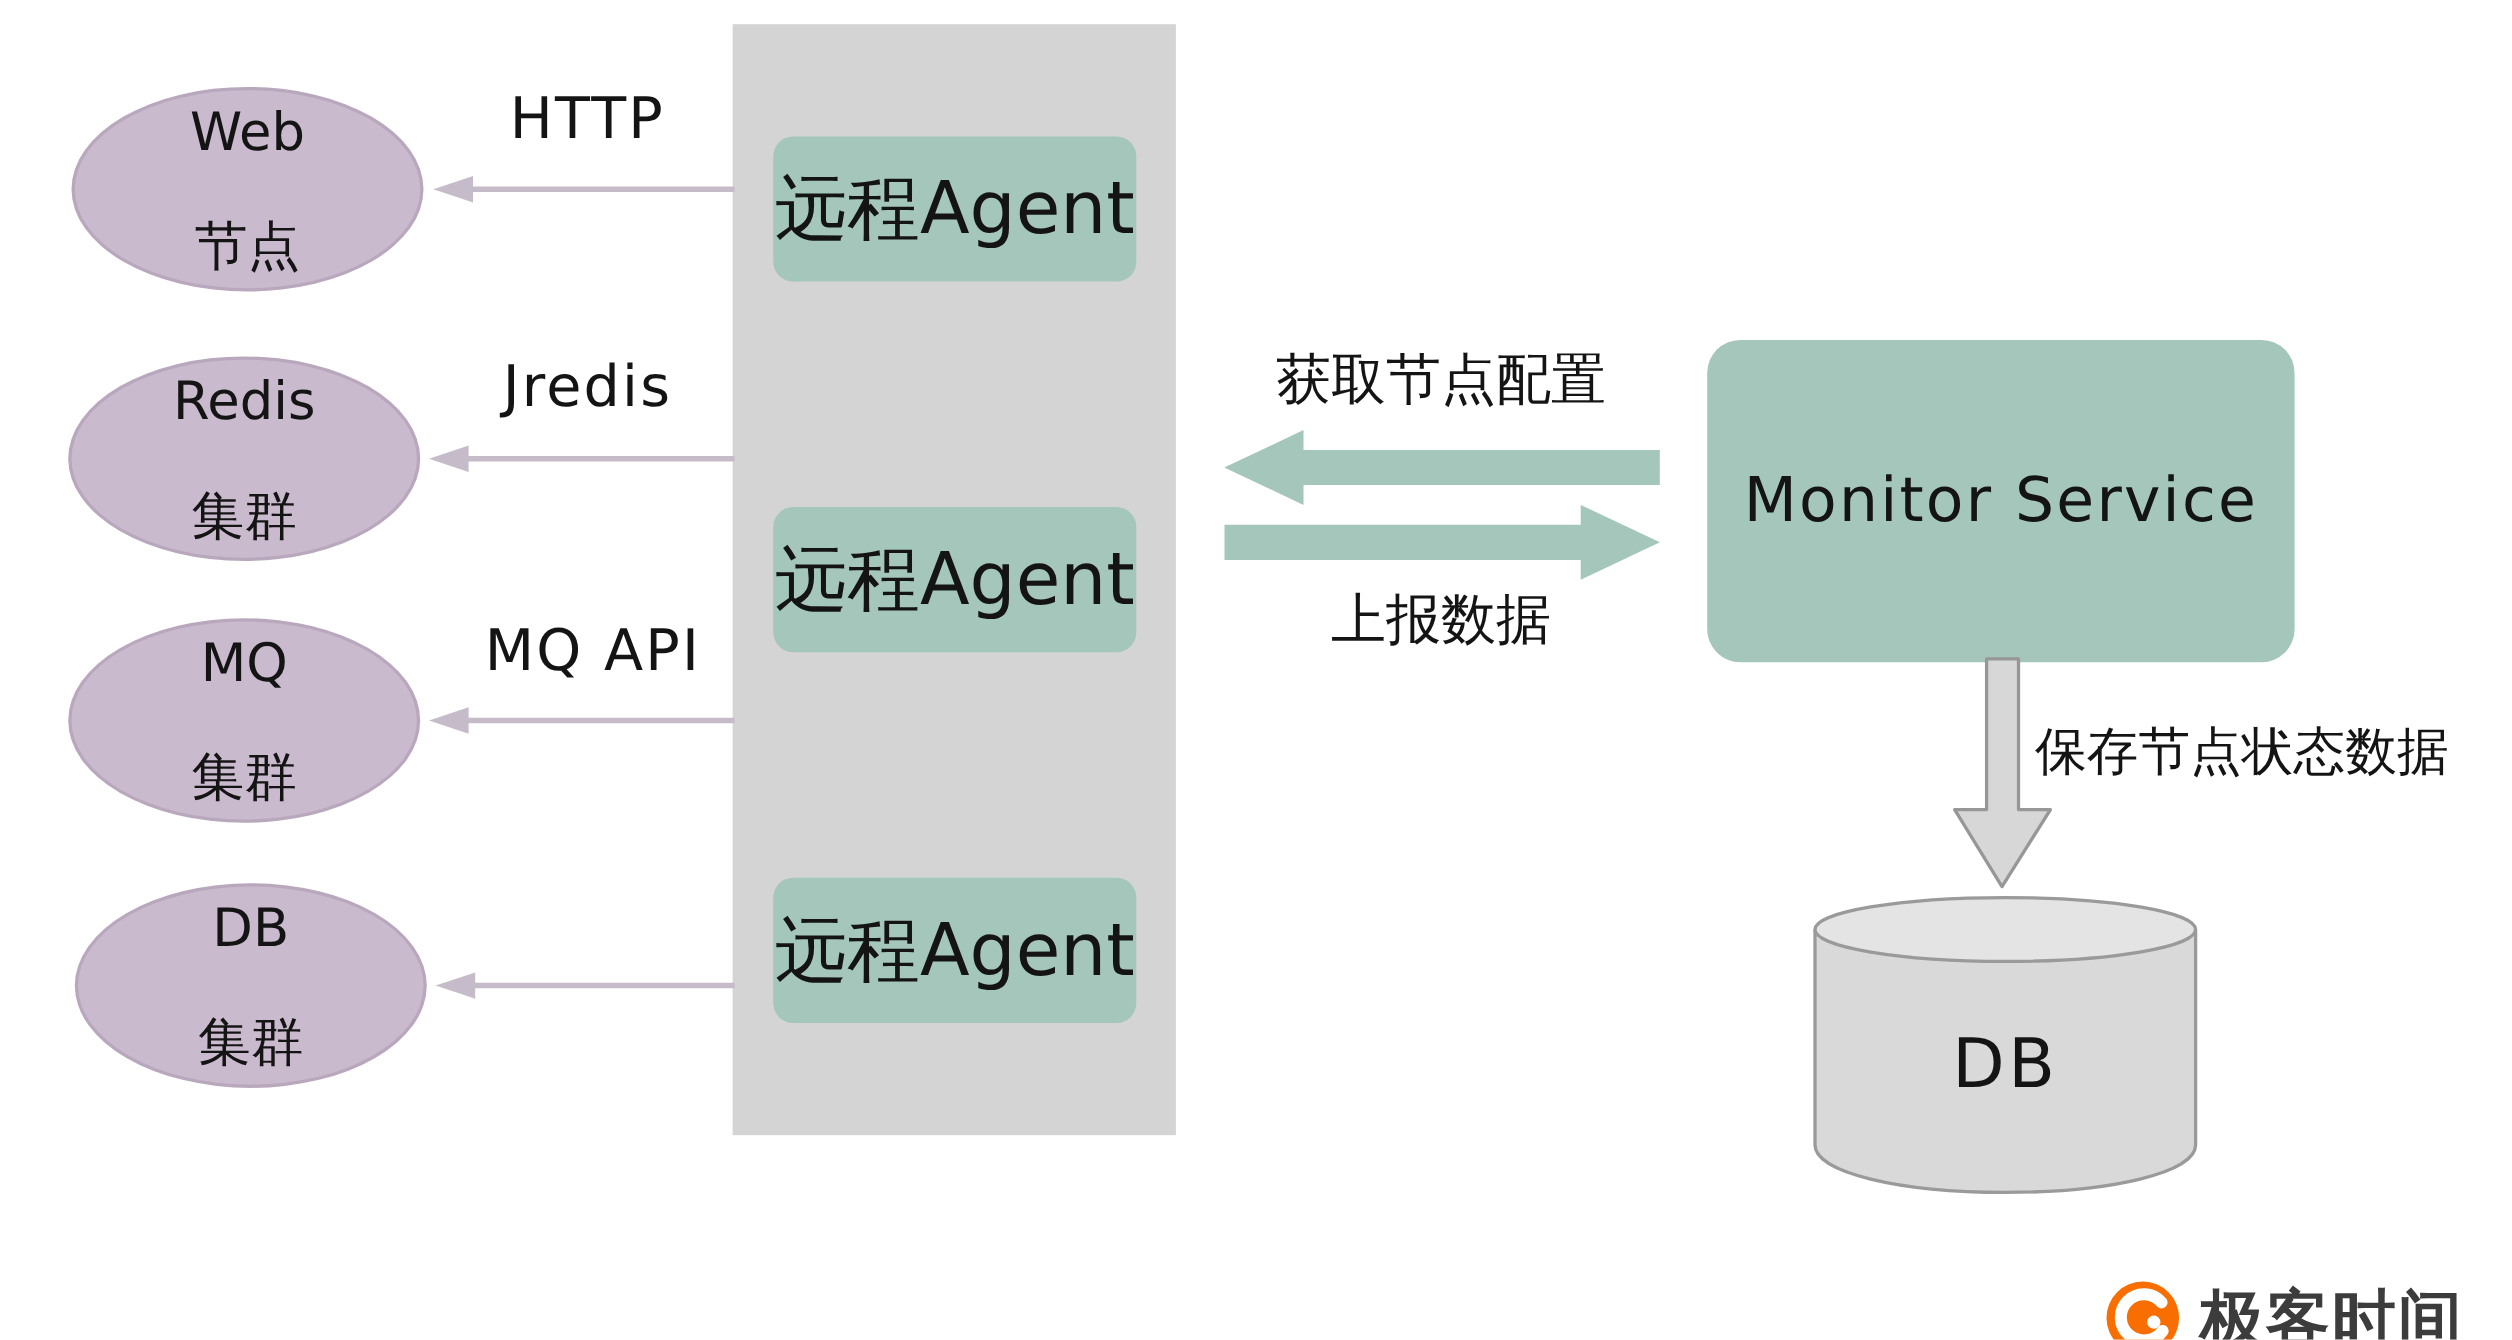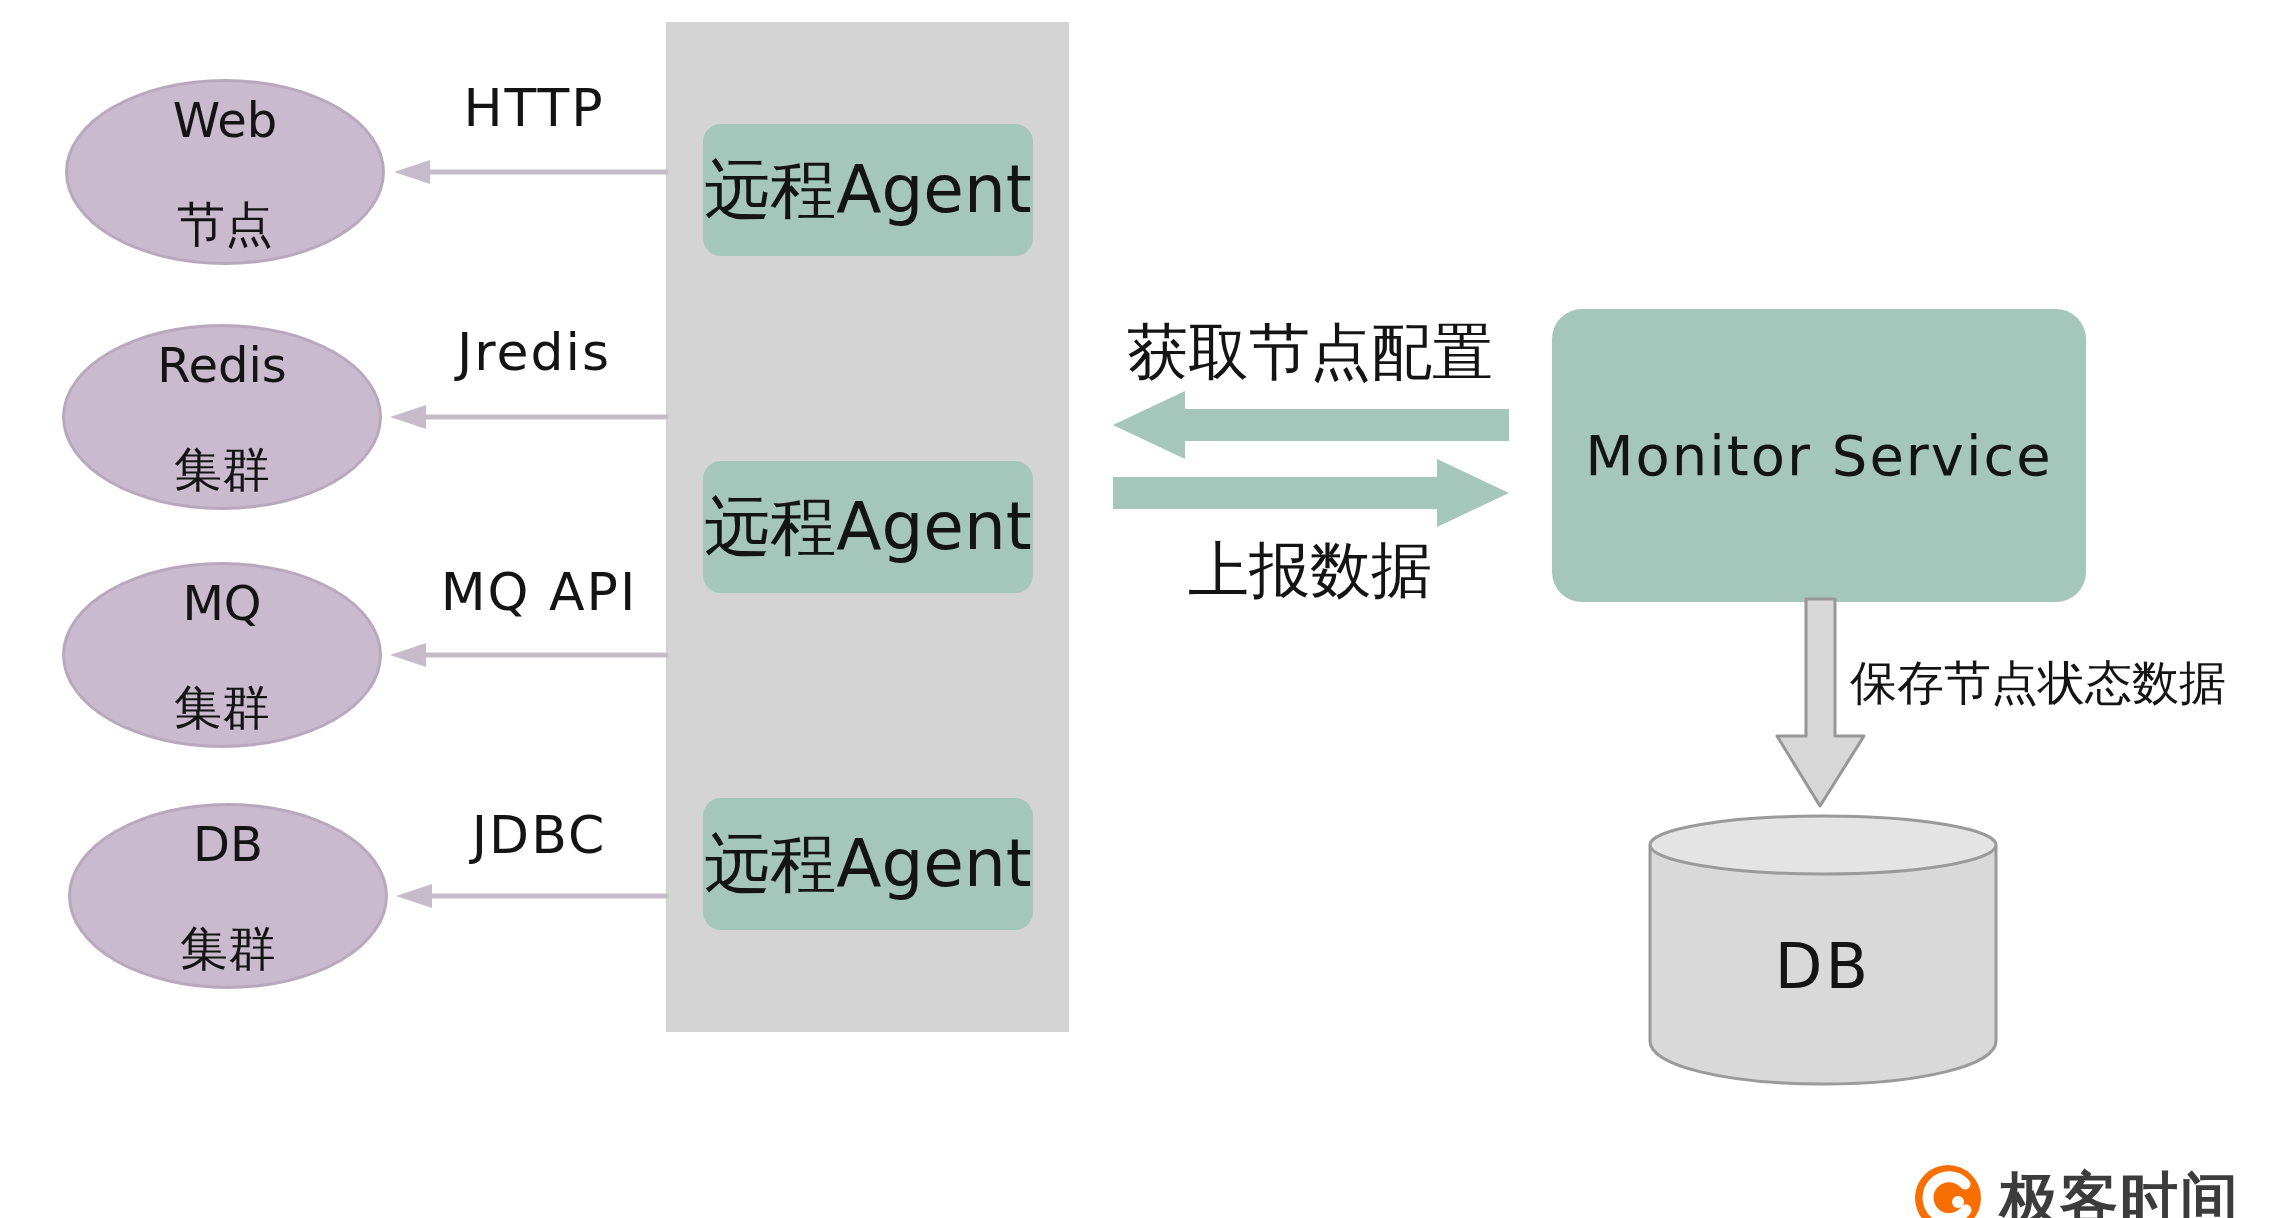--- a/index.html
+++ b/index.html
@@ -65,21 +65,21 @@
     font-weight: 500;
     letter-spacing: 2px;
   }
 
   .thin-arrow { position: absolute; }
   .block-arrow { position: absolute; }
 
   
   .flow-label {
     position: absolute;
-    font-size: 61px;
+    font-size: 50px;
     font-weight: 500;
   }
   .flow-center {
     width: 600px;
     text-align: center;
   }
 
   
   .monitor {
     position: absolute;
@@ -160,21 +160,20 @@
     <polygon points="6,15 42,3 42,27" fill="#c6bcc9"></polygon>
   </svg>
   <svg class="thin-arrow" style="left:390px; top:881px;" width="278" height="30">
     <line x1="278" y1="15" x2="36" y2="15" stroke="#c6bcc9" stroke-width="5"></line>
     <polygon points="6,15 42,3 42,27" fill="#c6bcc9"></polygon>
   </svg>
 
   <div class="protocol" style="left:384px; top:78px;">HTTP</div>
   <div class="protocol" style="left:389px; top:562px;">MQ API</div>
   <div class="protocol" style="left:384px; top:322px;">Jredis</div>
-  <div class="protocol" style="left:389px; top:805px;">JDBC</div>
 
   <div class="agent-box" style="top:124px;">
     <span>远程Agent</span>
   </div>
   <div class="agent-box" style="top:461px;">
     <span>远程Agent</span>
   </div>
   <div class="agent-box" style="top:798px;">
     <span>远程Agent</span>
   </div>

